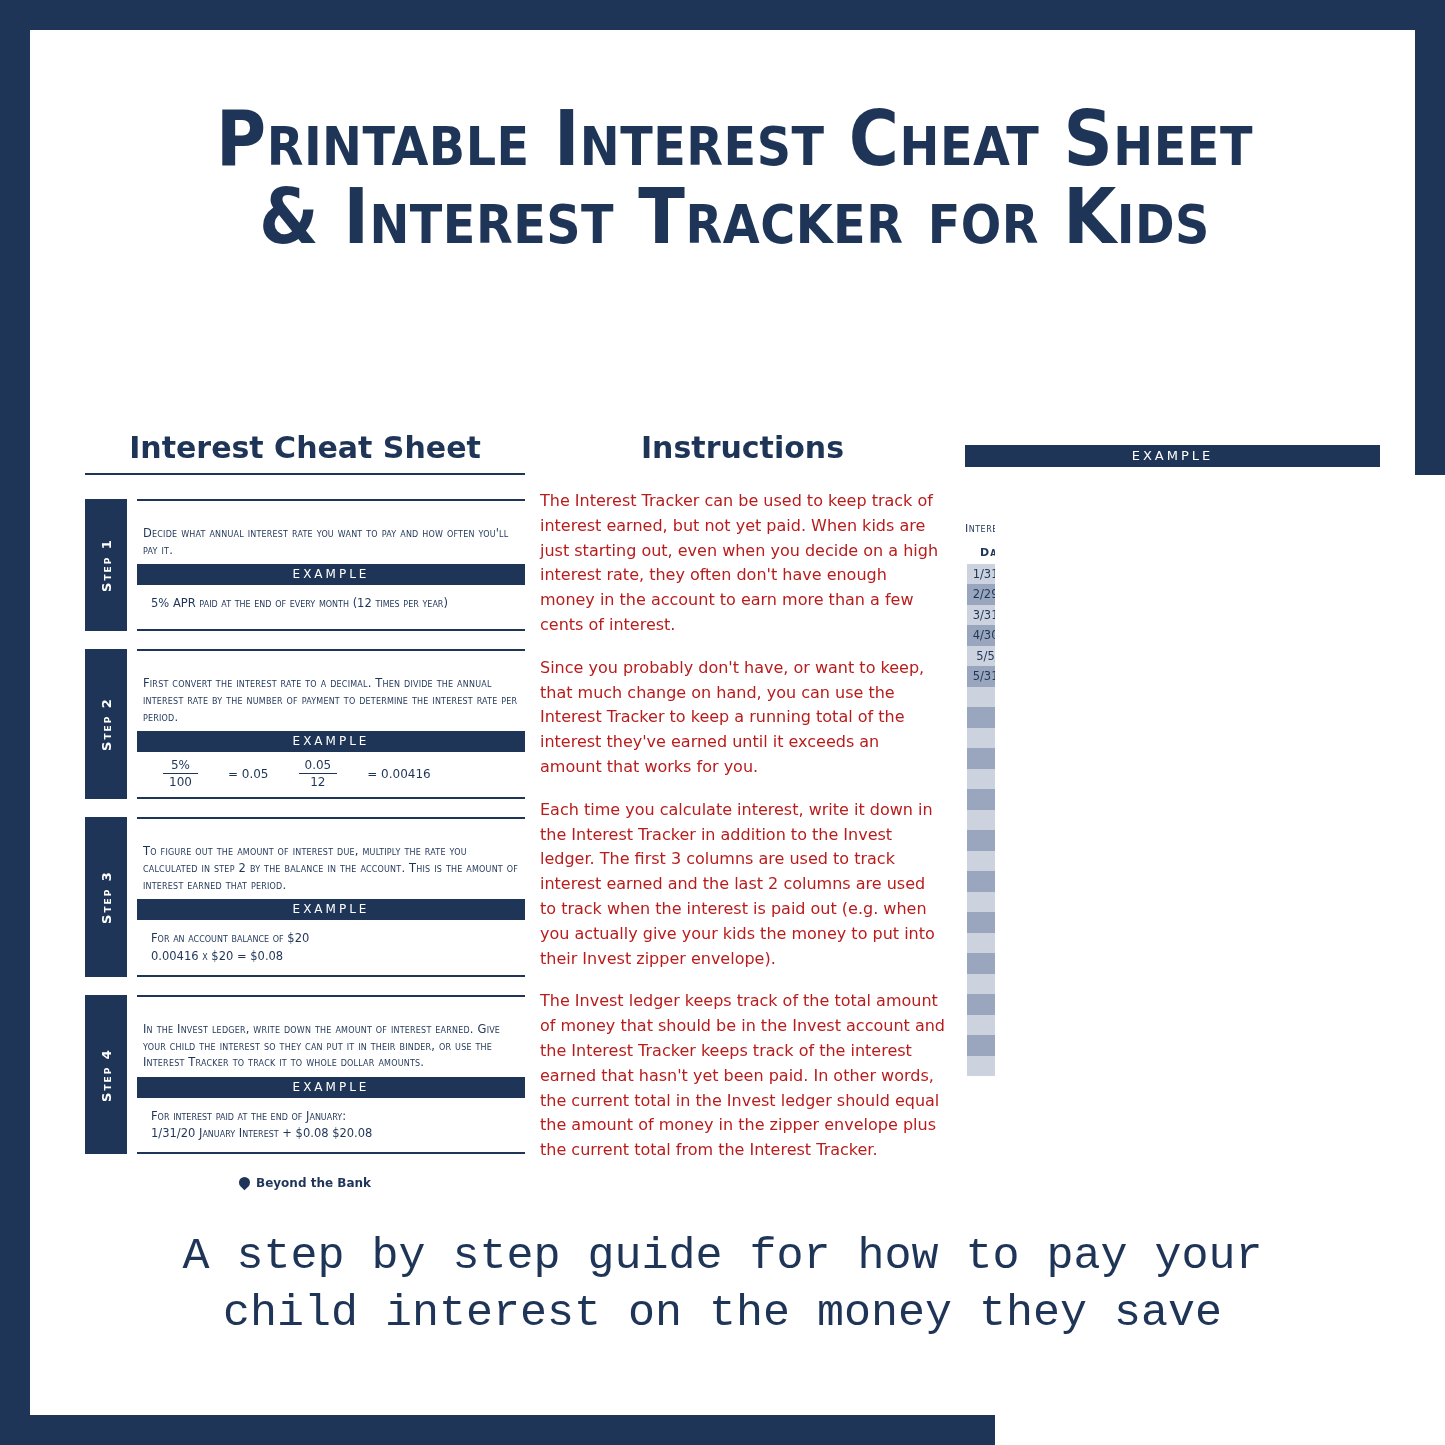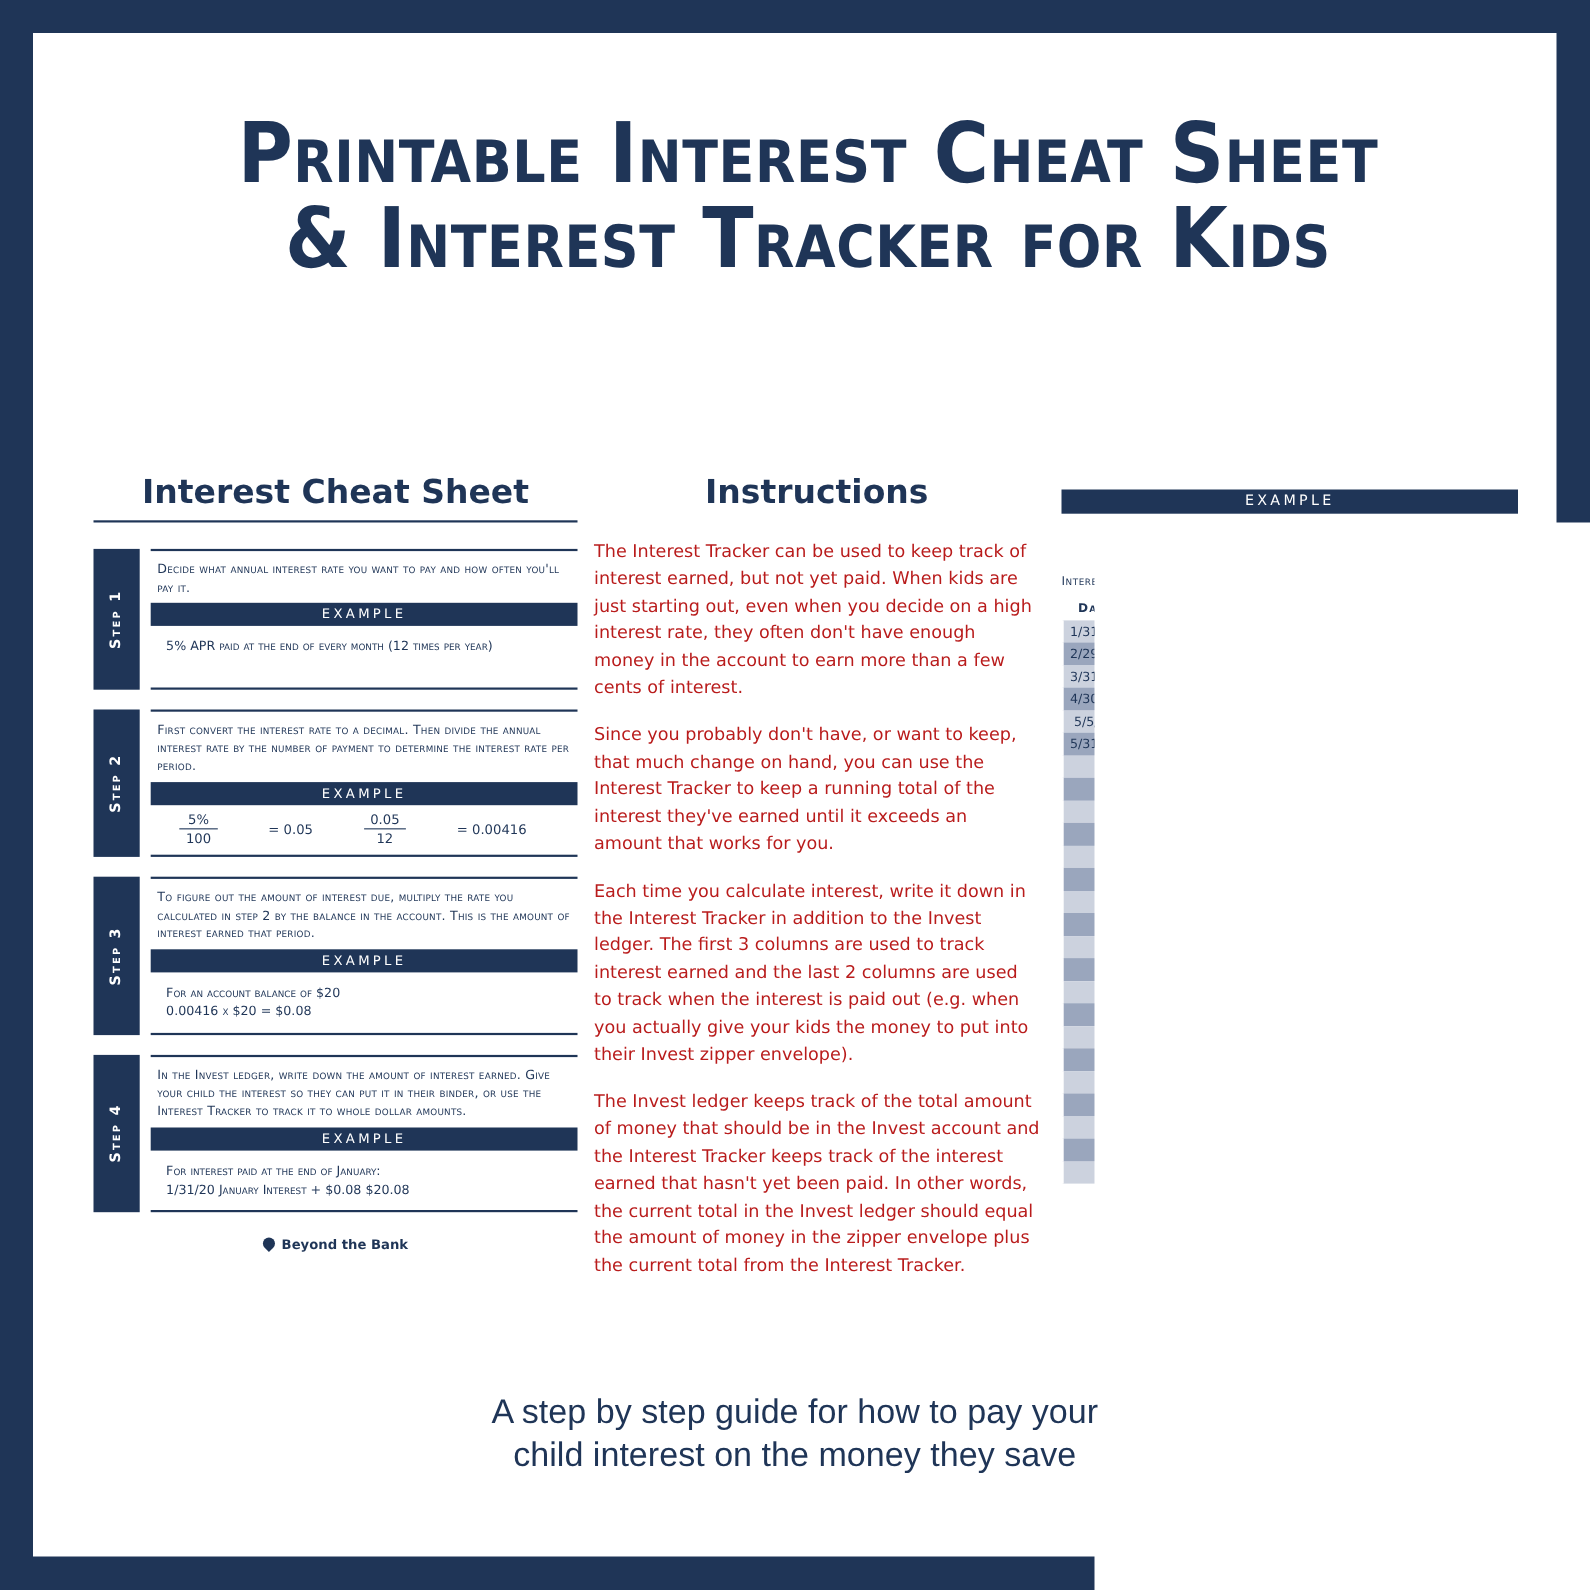--- a/index.html
+++ b/index.html
@@ -66,21 +66,21 @@
     letter-spacing: 2px;
     white-space: nowrap;
     font-variant: small-caps;
     font-weight: bold;
   }
   .step-body {
     margin-left: 52px;
     border-top: 2px solid #1f3557;
     border-bottom: 2px solid #1f3557;
     min-height: 128px;
-    padding-top: 4px;
+    padding-top: 20px;
   }
   .step-text {
     font-size: 11.5px;
     line-height: 1.45;
     color: #1f3557;
     padding: 4px 6px 6px 6px;
     font-variant: small-caps;
     letter-spacing: 0.2px;
   }
   .example-bar {
@@ -103,21 +103,21 @@
 
   
   .math {
     display: flex; align-items: center; gap: 26px;
     padding: 6px 8px 8px 26px;
     color: #1f3557; font-size: 12px;
   }
   .frac { display: inline-block; text-align: center; }
   .frac .num { display: block; padding: 0 6px 1px 6px; }
   .frac .den { display: block; border-top: 1.5px solid #1f3557; padding: 1px 6px 0 6px; }
-  .math .eq { margin: 0 20px; }
+  .math .eq { margin: 0 4px; }
 
   .footer-brand {
     margin-top: 22px;
     text-align: center;
     color: #1f3557;
     font-size: 12px;
     font-weight: bold;
   }
   .footer-brand .dot {
     display: inline-block; width: 11px; height: 11px;
@@ -193,23 +193,23 @@
   td.c-date { text-align: center; width: 58px; }
   td.c-money { width: 92px; }
   td.c-money .s { color: #1f3557; margin-right: 3px; }
   td.c-money .v { display: inline-block; min-width: 40px; text-align: center; }
 
   
   .caption {
     position: absolute; left: 0; bottom: 72px; width: 100%;
     text-align: center;
     color: #1f3557;
-    font-size: 31px;
+    font-size: 45px;
     line-height: 1.28;
-    font-family: Liberation Sans, sans-serif;
+    font-family: Liberation Mono, monospace;
   }
 </style>
 </head>
 <body>
 
 <div class="page">
 
   <div class="hero">
     <span class="l1">Printable Interest Cheat Sheet</span>
     <span class="l2">&amp; Interest Tracker for Kids</span>

